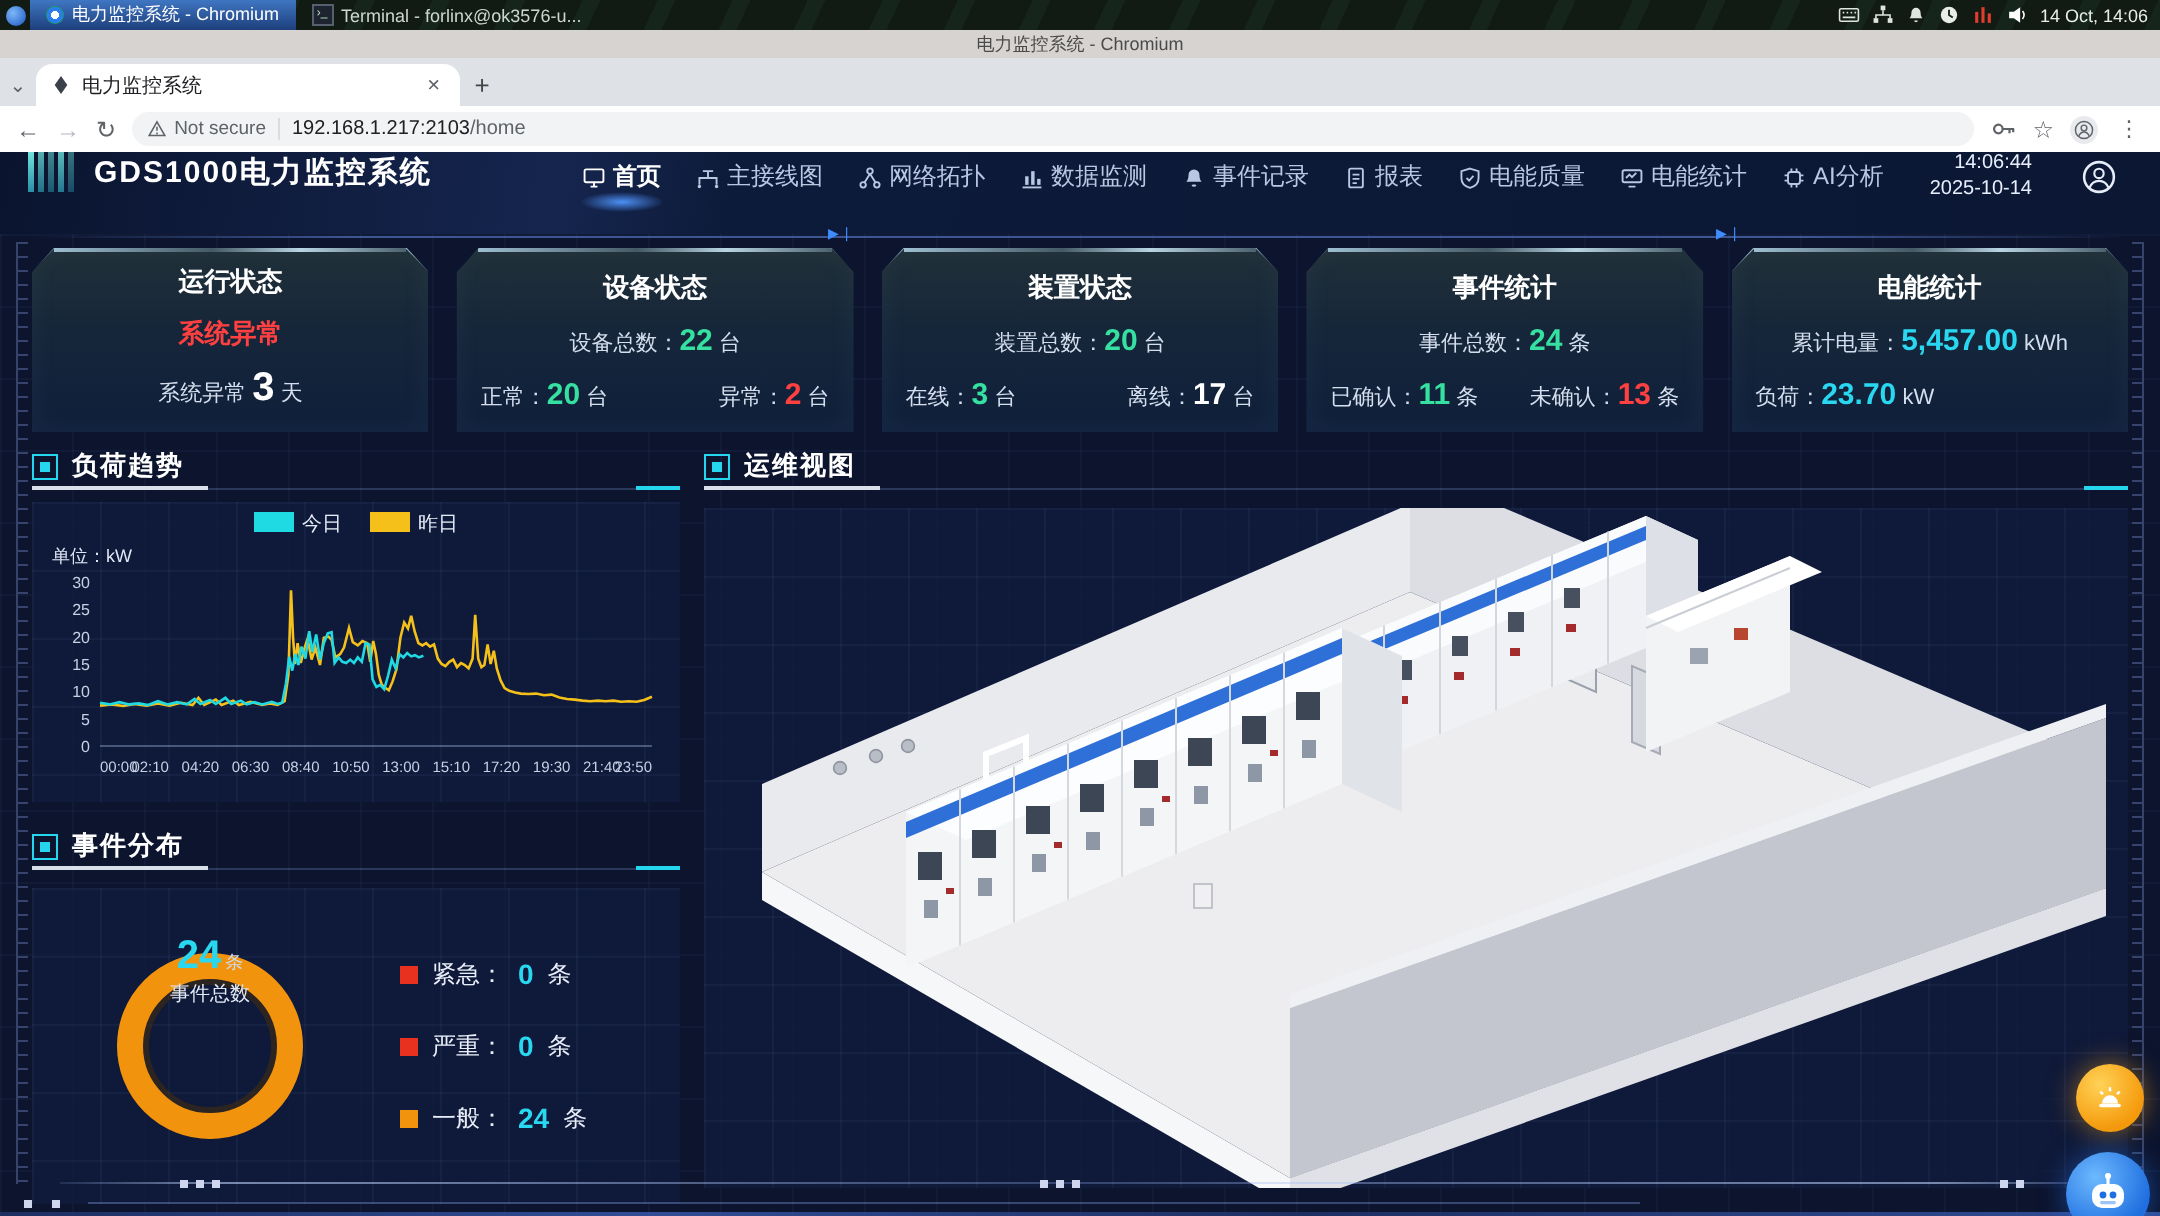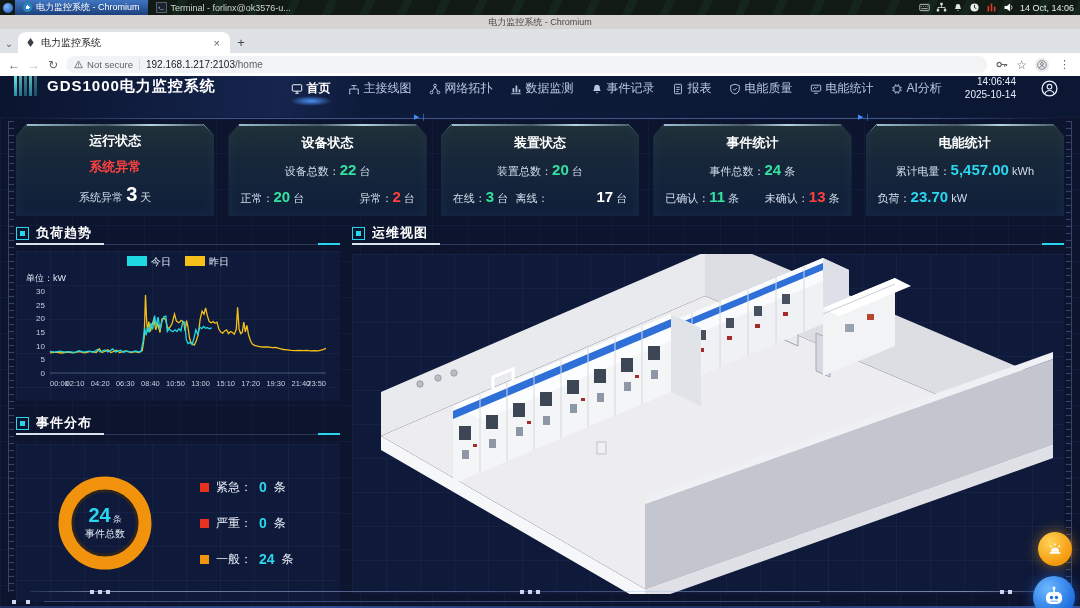--- a/index.html
+++ b/index.html
@@ -89,21 +89,21 @@
   .bv::before{left:-3px;transform:rotate(-45deg);}
   .bv::after{right:-3px;transform:rotate(45deg);}
   .c-title{text-align:center;color:#fff;font-size:13px;font-weight:bold;}
   .c-mid{text-align:center;color:#d4deee;font-size:11px;}
   .c-bot{display:flex;justify-content:space-between;color:#d4deee;font-size:11px;}
   .num{font-weight:bold;font-size:15px;}
   .num.big{font-size:20px;color:#fff;}
   .v-green{color:#35e0a0;}
   .v-red{color:#ff4040;}
   .v-cyan{color:#29d8f0;}
-  .v-white{color:#fff;margin-left:48px;}
+  .v-white{color:#fff;}
   .alert-txt{text-align:center;color:#ff4040;font-size:13px;font-weight:bold;}
 
   .panel-head{position:relative;display:flex;align-items:center;gap:7px;height:22px;
     border-bottom:1px solid rgba(120,150,210,.28);}
   .panel-head::before{content:"";position:absolute;left:0;bottom:-1px;width:88px;height:2px;background:#d9e0ea;}
   .panel-head::after{content:"";position:absolute;right:0;bottom:-1px;width:22px;height:2px;background:#25d6ee;}
   .ph-ic{position:relative;width:11px;height:11px;border:1px solid #25d6ee;flex:0 0 auto;}
   .ph-ic::after{content:"";position:absolute;left:3px;top:3px;width:5px;height:5px;background:#25d6ee;}
   .ph-t{color:#fff;font-size:13px;font-weight:bold;letter-spacing:1px;}
 
@@ -114,21 +114,21 @@
     background-size:34px 34px;}
   .chartbox{position:relative;margin-top:6px;height:150px;}
   .trend-legend{position:absolute;top:4px;left:0;right:0;display:flex;justify-content:center;gap:14px;
     font-size:10px;color:#e6edf8;align-items:center;}
   .trend-legend .sw{display:inline-block;width:20px;height:10px;margin-right:4px;vertical-align:-1px;}
   #trend-svg{position:absolute;left:4px;top:18px;}
 
   .evhead{margin-top:11px;}
   .donutbox{position:relative;margin-top:9px;height:158px;display:flex;align-items:center;}
   .donutwrap{position:relative;width:110px;height:110px;margin-left:34px;flex:0 0 auto;}
-  .donut-center{position:absolute;inset:0;display:flex;flex-direction:column;align-items:center;justify-content:center;gap:2px;}
+  .donut-center{position:absolute;inset:0;display:flex;flex-direction:column;align-items:center;gap:2px;}
   .donut-center .dv{color:#29d8f0;font-size:20px;font-weight:bold;line-height:1;}
   .donut-center .dv .du{color:#cfd9ea;font-size:9px;font-weight:normal;margin-left:2px;}
   .donut-center .dl{color:#e2e9f6;font-size:10px;}
   .dleg{display:flex;flex-direction:column;gap:19px;margin-left:40px;font-size:12px;color:#e8eef8;}
   .dleg .row{display:flex;align-items:center;gap:7px;white-space:nowrap;}
   .dleg .mk{width:9px;height:9px;flex:0 0 auto;}
   .dleg .lv{color:#29d8f0;font-weight:bold;font-size:14px;}
 
   .rightcol{position:absolute;left:352px;right:16px;top:105px;}
   .opsbox{position:relative;margin-top:9px;height:340px;overflow:hidden;}

